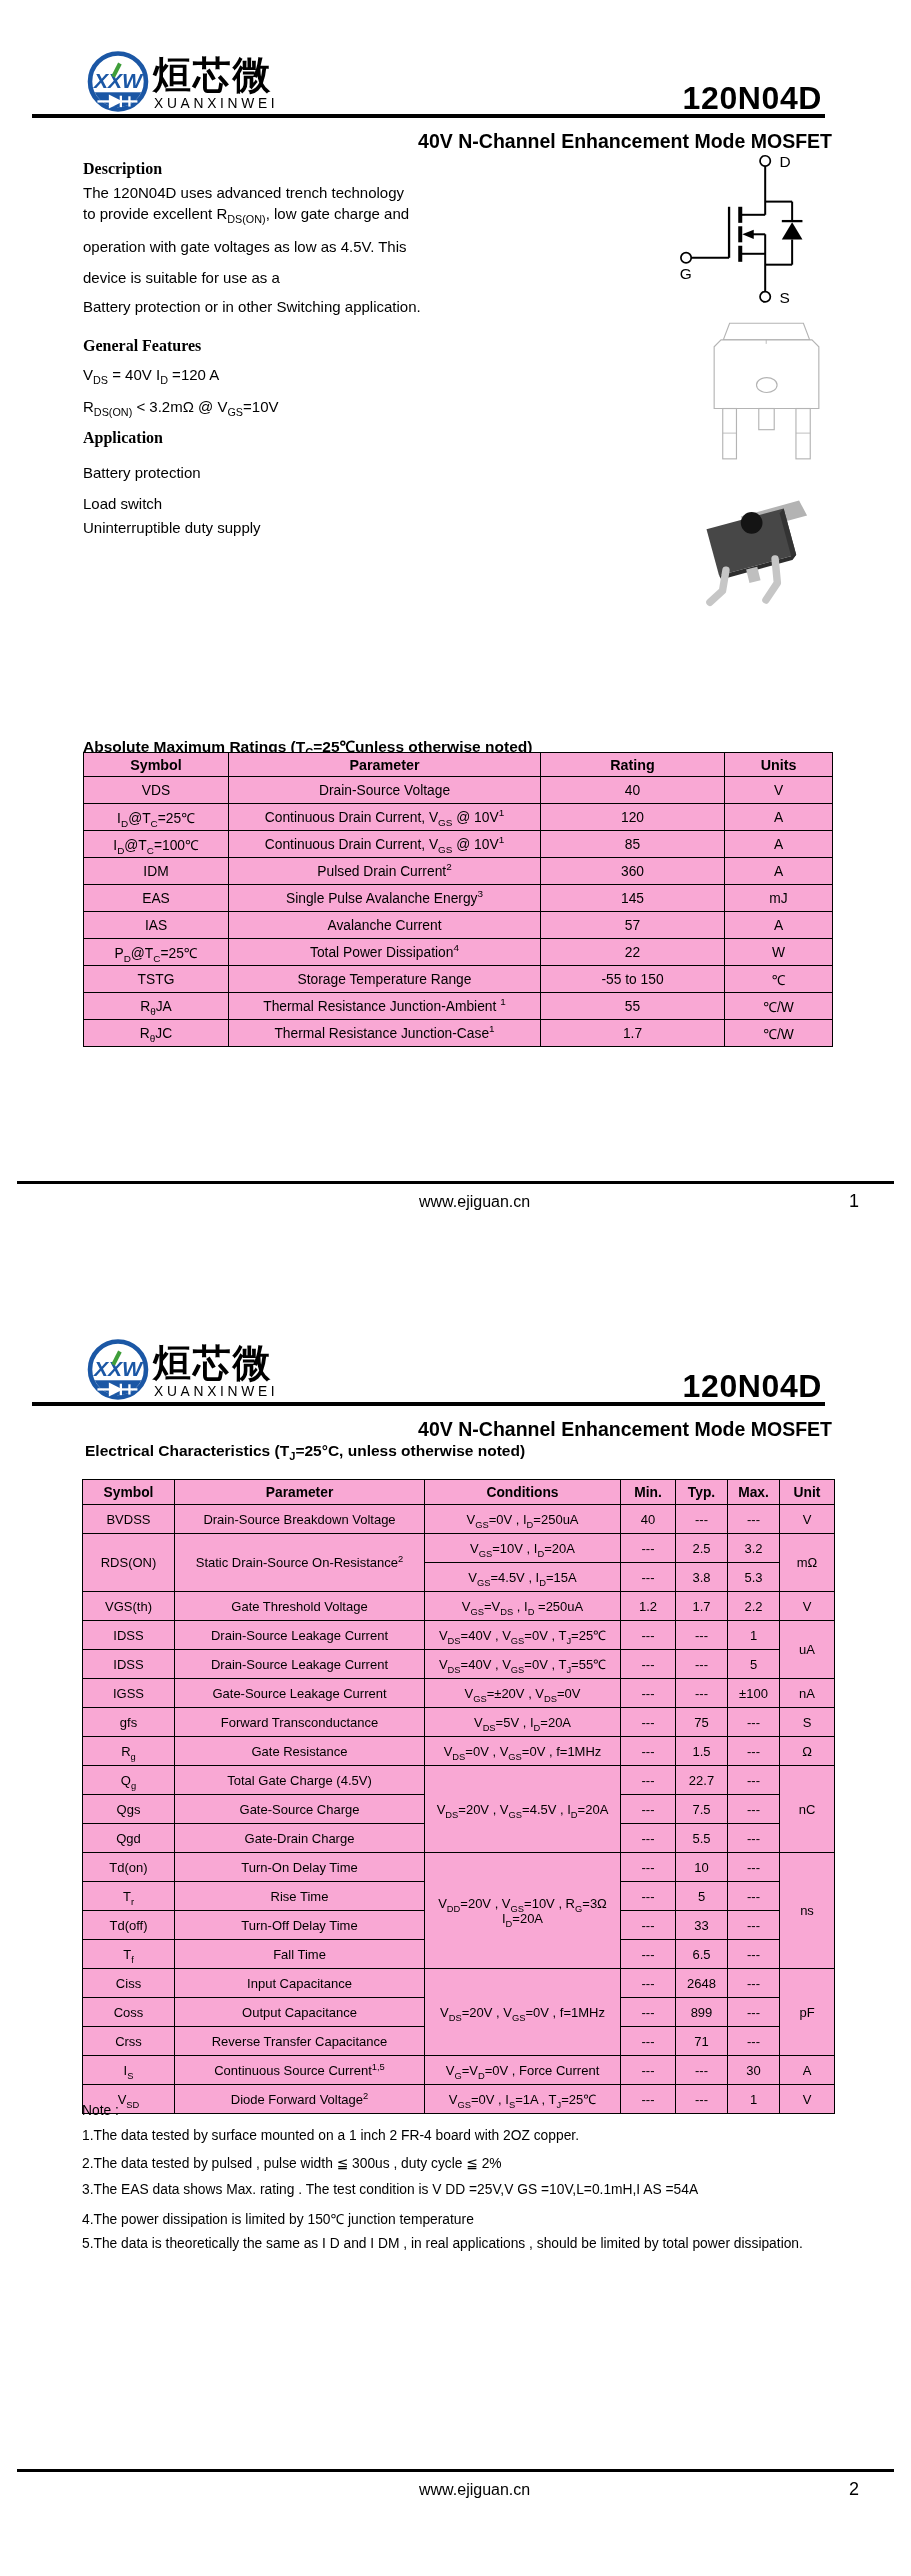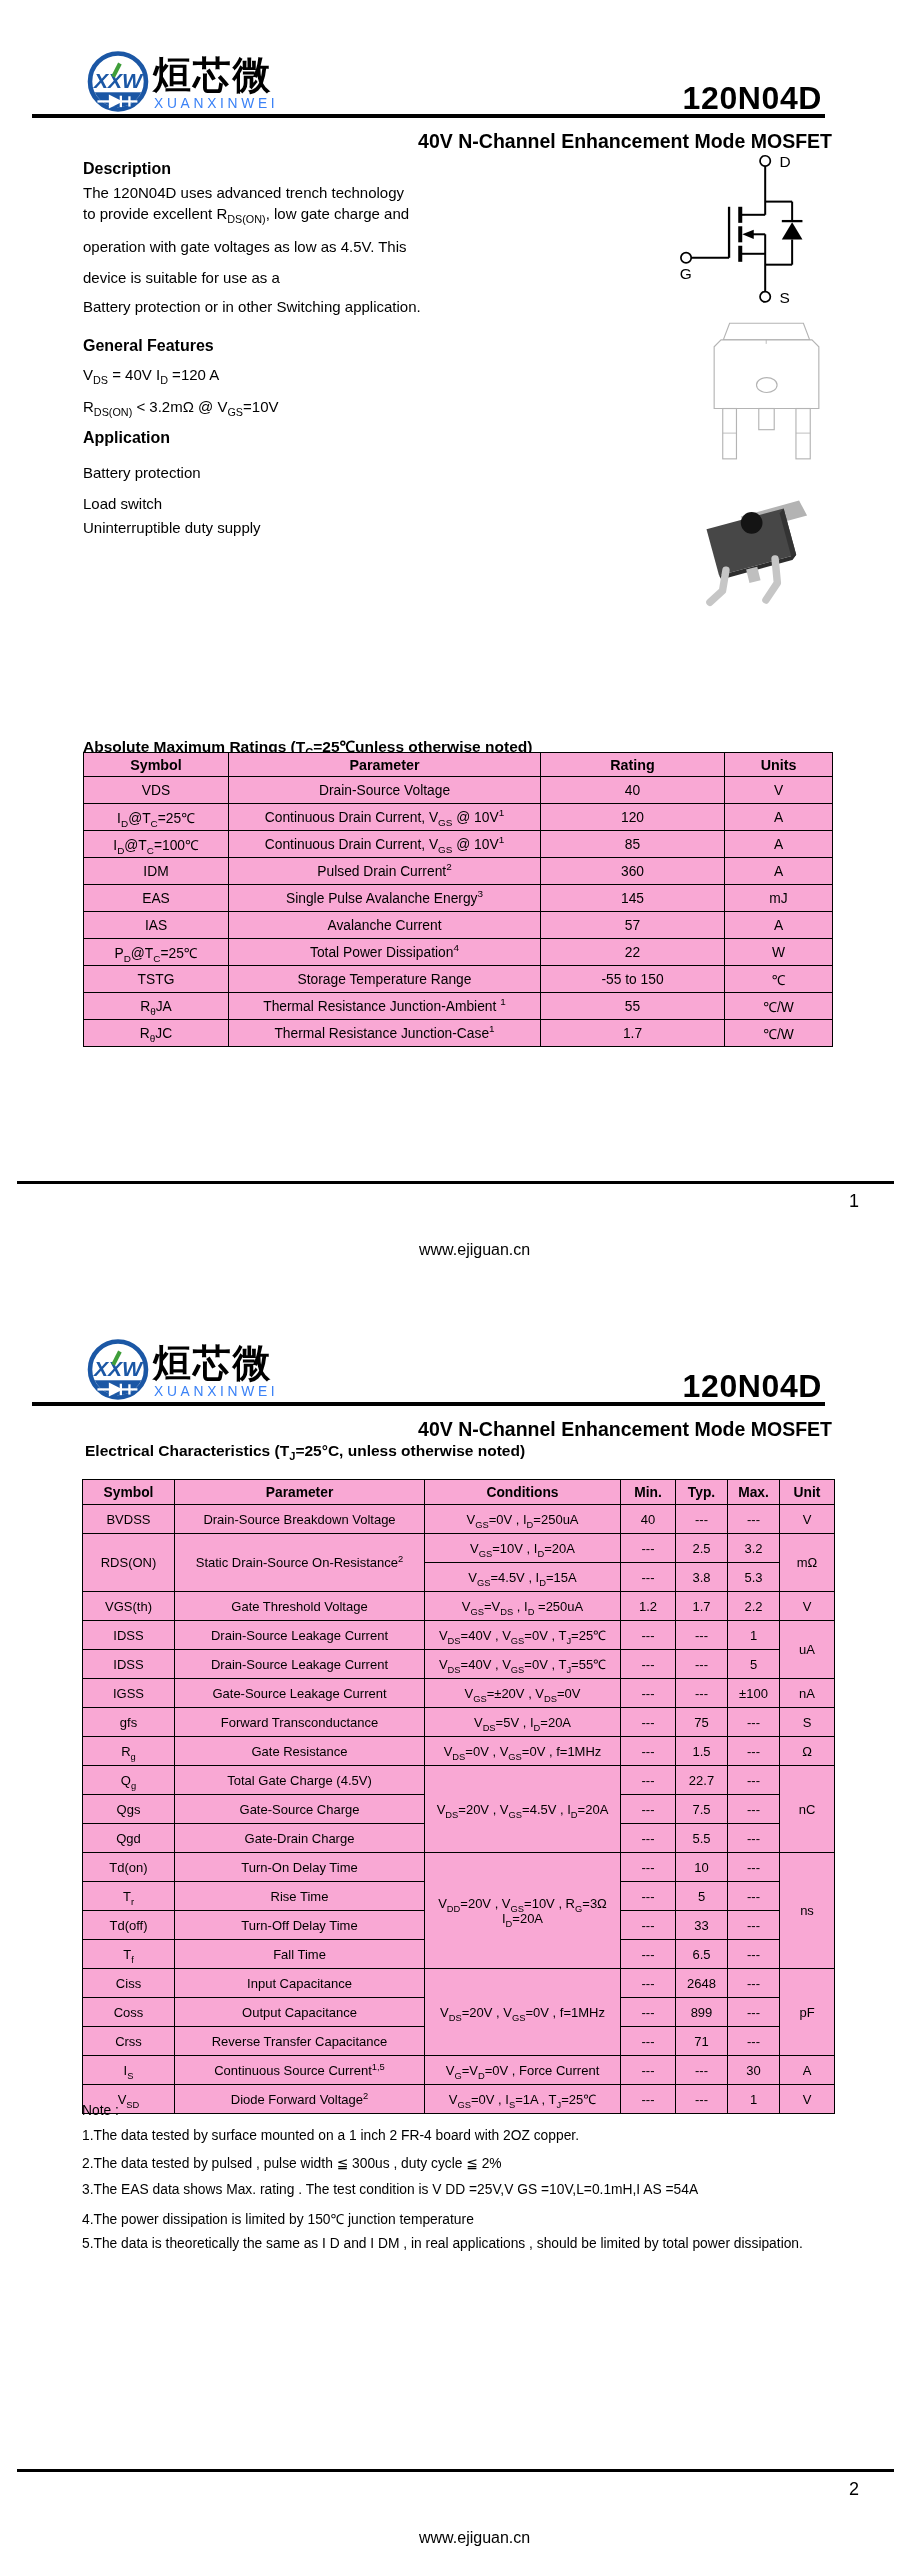--- a/index.html
+++ b/index.html
@@ -2,37 +2,37 @@
 <html style="font-size:9.2px"><head>
 <meta charset="utf-8">
 <style>
   html,body{margin:0;padding:0;background:#ffffff;}
   body{width:911px;font-family:"Liberation Sans",sans-serif;color:#000;}
   .page{position:relative;width:911px;height:1288px;background:#fff;overflow:hidden;}
   .abs{position:absolute;}
   .rule{position:absolute;background:#000;}
   .partnum{font-size:32px;font-weight:bold;letter-spacing:0.6px;}
   .subtitle{font-size:19.5px;font-weight:bold;}
-  .sect{font-size:16px;font-weight:bold;}
+  .sect{font-size:16px;font-weight:bold;font-family:Liberation Serif, serif;}
   .txt{font-size:15px;white-space:nowrap;}
   .tbl-heading{font-size:15.5px;font-weight:bold;white-space:nowrap;}
   .logo-cn{font-size:38px;font-weight:bold;letter-spacing:1.7px;line-height:1;}
-  .logo-en{font-size:13.8px;letter-spacing:3.7px;color:#3b82f6;white-space:nowrap;}
+  .logo-en{font-size:13.8px;letter-spacing:3.7px;color:#000000;white-space:nowrap;}
   table.sheet{border-collapse:collapse;table-layout:fixed;position:absolute;background:#f9a8d4;border:1.7px solid #000;}
   .sheet th,.sheet td{border:1.1px solid #000;text-align:center;vertical-align:middle;padding:0 2.3px;overflow:hidden;}
   .sheet th{font-weight:bold;border-bottom:1.7px solid #000;}
   .t-abs{left:83px;top:752px;font-size:13.8px;}
   .t-abs th{height:23px;font-size:14.3px;}
   .t-abs td{height:26px;}
   .t-elec{left:82px;top:191px;font-size:13px;}
   .t-elec th{height:24px;font-size:13.8px;}
   .t-elec td{height:28px;}
   sub,sup{font-size:72%;line-height:0;}
   .note{font-size:13.8px;white-space:nowrap;}
-  .url{font-size:16px;margin-top:48px;}
+  .url{font-size:16px;}
   .pageno{font-size:18px;}
   svg text{font-family:"Liberation Sans",sans-serif;}
 </style>
 </head>
 <body>
 
 <div class="page">
 
   <svg class="abs" style="left:86px;top:50px" width="64" height="64" viewBox="0 0 112 112">
     <defs>

